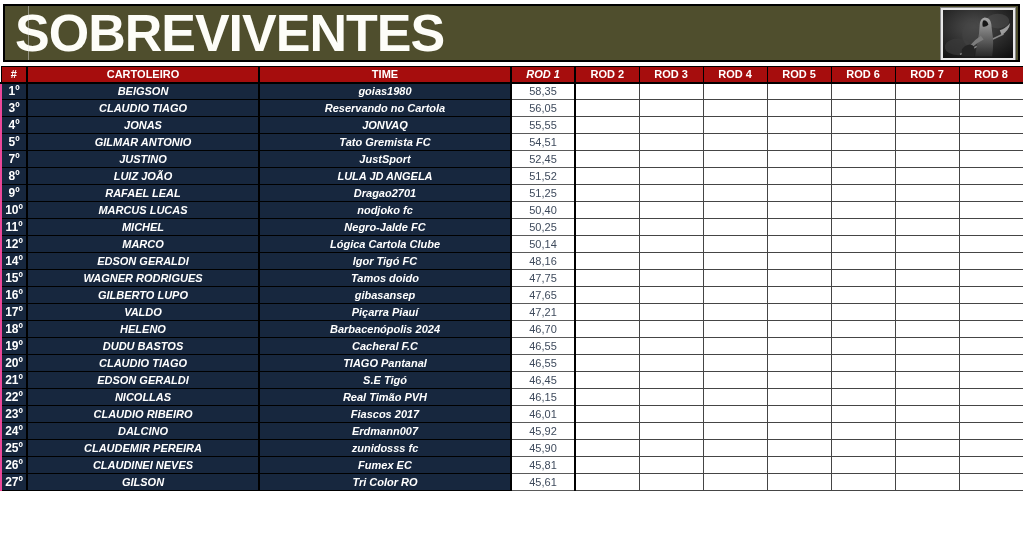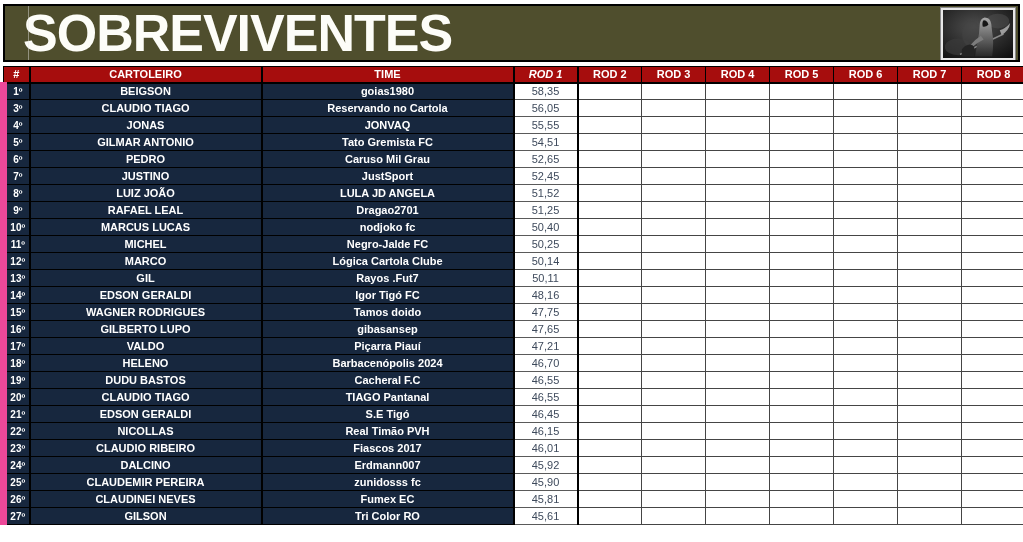--- a/index.html
+++ b/index.html
@@ -18,21 +18,21 @@
     background: #4f4e2d;
     border: 2px solid #000;
     display: flex; align-items: center;
     overflow: hidden;
   }
   .banner-title {
     color: #fdfdf8;
     font-size: 52px;
     font-weight: bold;
     letter-spacing: -1px;
-    padding-left: 18px;
+    padding-left: 10px;
     line-height: 54px;
     white-space: nowrap;
   }
   .banner-gridline {
     position: absolute; left: 23px; top: 0; width: 1px; height: 54px;
     background: rgba(230,230,230,0.45);
   }
   .reaper-frame {
     position: absolute; right: 3px; top: 2px;
     width: 74px; height: 52px;
@@ -79,22 +79,22 @@
     white-space: nowrap;
     overflow: hidden;
   }
   td.dark {
     background: #17273e;
     color: #fff;
     font-weight: bold;
     border: 1px solid #000;
     border-left-width: 2px;
   }
-  td.dark.rank { border-left: 7px solid #ec4899; font-size: 10px; }
-  td.dark.cartoleiro, td.dark.time { border-right: 2px solid #000; }
+  td.dark.rank { border-left: 2px solid #ec4899; font-size: 12px; }
+  td.dark.cartoleiro, td.dark.time { border-right: 2px solid #000; font-style: italic; }
   td.rod {
     background: #fff;
     color: #3e4a5c;
     font-weight: normal;
     border: 1px solid #454545;
   }
   td.rod.rod1 {
     border-left: 2px solid #000;
     border-right: 2px solid #000;
     border-top: 1px solid #5a5a5a;
@@ -224,34 +224,20 @@
     <td class="rod rod1">54,51</td>
           <td class="rod"></td>
           <td class="rod"></td>
           <td class="rod"></td>
           <td class="rod"></td>
           <td class="rod"></td>
           <td class="rod"></td>
           <td class="rod"></td>
         </tr>
         <tr>
-      <td class="dark rank">6º</td>
-      <td class="dark cartoleiro">PEDRO</td>
-      <td class="dark time">Caruso Mil Grau</td>
-
-    <td class="rod rod1">52,65</td>
-          <td class="rod"></td>
-          <td class="rod"></td>
-          <td class="rod"></td>
-          <td class="rod"></td>
-          <td class="rod"></td>
-          <td class="rod"></td>
-          <td class="rod"></td>
-        </tr>
-        <tr>
       <td class="dark rank">7º</td>
       <td class="dark cartoleiro">JUSTINO</td>
       <td class="dark time">JustSport</td>
 
     <td class="rod rod1">52,45</td>
           <td class="rod"></td>
           <td class="rod"></td>
           <td class="rod"></td>
           <td class="rod"></td>
           <td class="rod"></td>
@@ -322,34 +308,20 @@
     <td class="rod rod1">50,14</td>
           <td class="rod"></td>
           <td class="rod"></td>
           <td class="rod"></td>
           <td class="rod"></td>
           <td class="rod"></td>
           <td class="rod"></td>
           <td class="rod"></td>
         </tr>
         <tr>
-      <td class="dark rank">13º</td>
-      <td class="dark cartoleiro">GIL</td>
-      <td class="dark time">Rayos .Fut7</td>
-
-    <td class="rod rod1">50,11</td>
-          <td class="rod"></td>
-          <td class="rod"></td>
-          <td class="rod"></td>
-          <td class="rod"></td>
-          <td class="rod"></td>
-          <td class="rod"></td>
-          <td class="rod"></td>
-        </tr>
-        <tr>
       <td class="dark rank">14º</td>
       <td class="dark cartoleiro">EDSON GERALDI</td>
       <td class="dark time">Igor Tigó FC</td>
 
     <td class="rod rod1">48,16</td>
           <td class="rod"></td>
           <td class="rod"></td>
           <td class="rod"></td>
           <td class="rod"></td>
           <td class="rod"></td>

